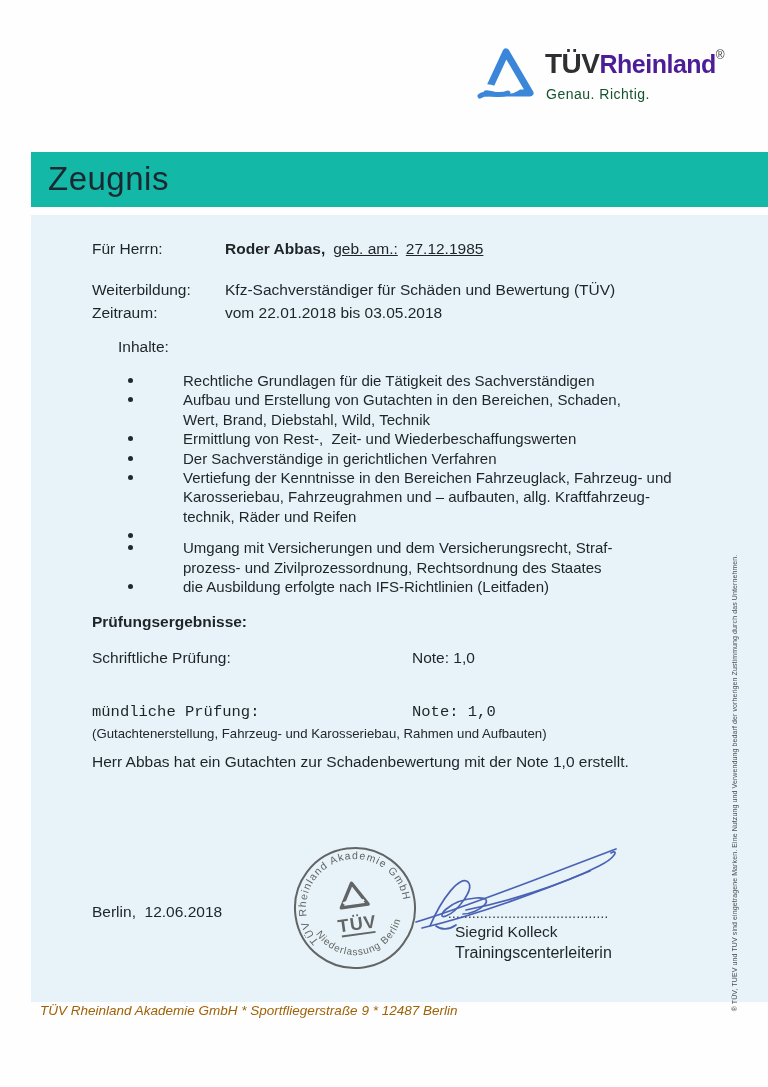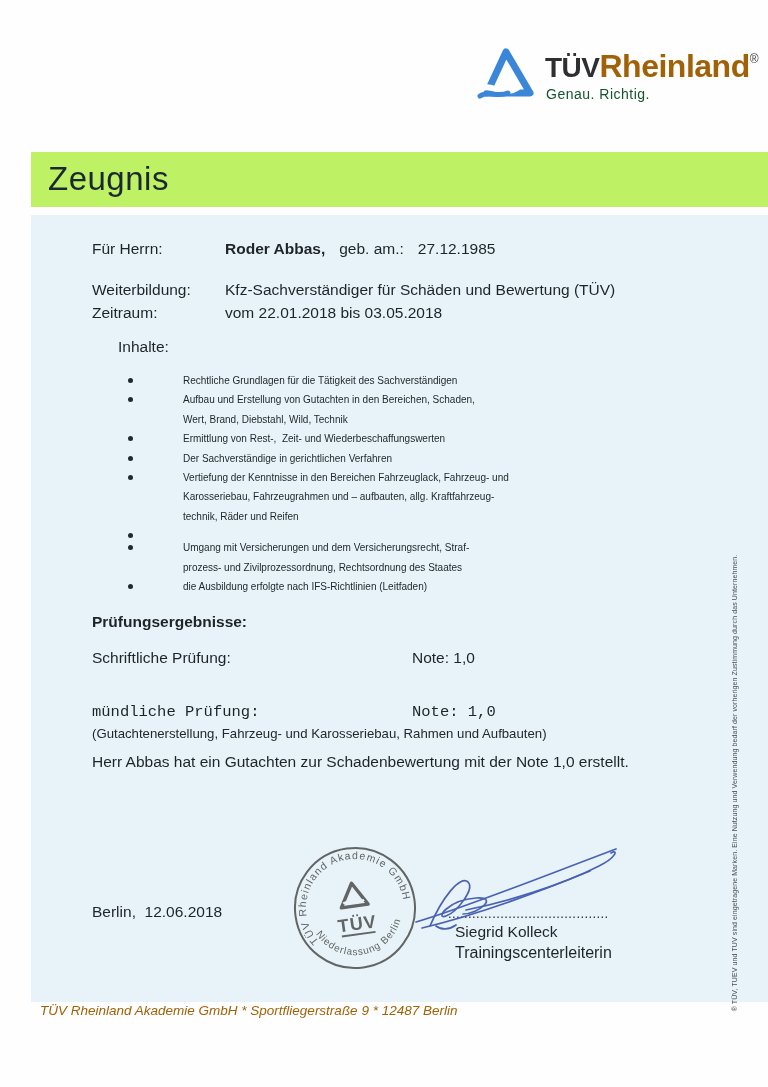--- a/index.html
+++ b/index.html
@@ -8,54 +8,54 @@
     position:relative; width:768px; height:1087px;
     background:#fefefe; overflow:hidden;
     font-family:"Liberation Sans", sans-serif;
     color:#1e2428;
   }
   
   .logo-block { position:absolute; left:477px; top:42px; width:260px; }
   .logo-tri { position:absolute; left:0; top:4px; }
   .brand-line { position:absolute; left:68px; top:6px; white-space:nowrap; }
   .brand-tuv { font-weight:bold; font-size:28px; color:#2d2f31; letter-spacing:-0.5px; }
-  .brand-rest { font-weight:bold; font-size:32px; color:#a16207; font-weight:600; letter-spacing:-0.5px; }
+  .brand-rest { font-weight:bold; font-size:25px; color:#4c1d95; font-weight:600; letter-spacing:-0.5px; }
   .brand-reg { font-size:12px; color:#3a3c3e; vertical-align:14px; }
   .brand-tagline { position:absolute; left:69px; top:44px; font-size:14px; color:#14532d; letter-spacing:0.5px; }
   
   .band {
     position:absolute; left:31px; top:152px; width:737px; height:55px;
-    background:#bef264;
+    background:#14b8a6;
   }
   .band-title {
     position:absolute; left:17px; top:8px;
     font-size:33px; color:#1b2831; letter-spacing:0.5px;
   }
   
   .panel {
     position:absolute; left:31px; top:215px; width:737px; height:787px;
     background:#e7f3f8;
   }
   .txt { position:absolute; font-size:15.5px; white-space:pre; }
   .label-col { display:inline-block; width:133px; }
   .bold { font-weight:bold; }
   
   .row-recipient { left:92px; top:240px; }
   .row-training  { left:92px; top:281px; }
   .row-period    { left:92px; top:304px; }
   .row-inhalte   { left:92px; top:338px;margin-left:26px; }
-  .gap-sm { margin-left:14px; }
+  .gap-sm { margin-left:8px;text-decoration:underline; }
   
   .bullets { position:absolute; left:128px; top:371px; width:600px; }
   .bullet-row { display:flex; align-items:flex-start; }
   .bullet-dot {
     width:5px; height:5px; border-radius:50%; background:#23282c;
     margin-top:7px; margin-right:50px; flex:0 0 auto;
   }
-  .bullet-text { font-size:10px; line-height:19.4px; }
+  .bullet-text { font-size:15px; line-height:19.4px; }
   .bullet-line { white-space:pre; }
   
   .results-heading { left:92px; top:613px; font-weight:bold; }
   .exam-row { position:absolute; left:92px; width:620px; white-space:pre; }
   .exam-row .note { position:absolute; left:320px; top:0; }
   .row-written { top:649px; }
   .row-oral    { top:703px;font-family:Liberation Mono, monospace; }
   .detail { position:absolute; left:92px; font-size:13.2px; white-space:pre; color:#23282c; }
   .detail1 { top:672px; }
   .detail2 { top:726px; }

